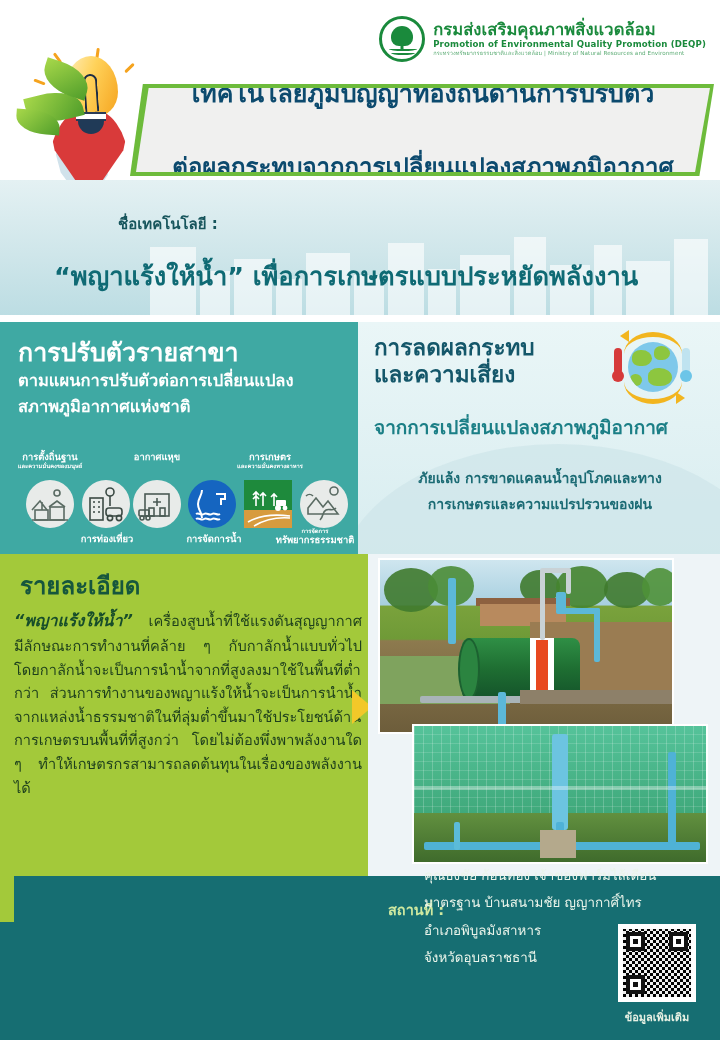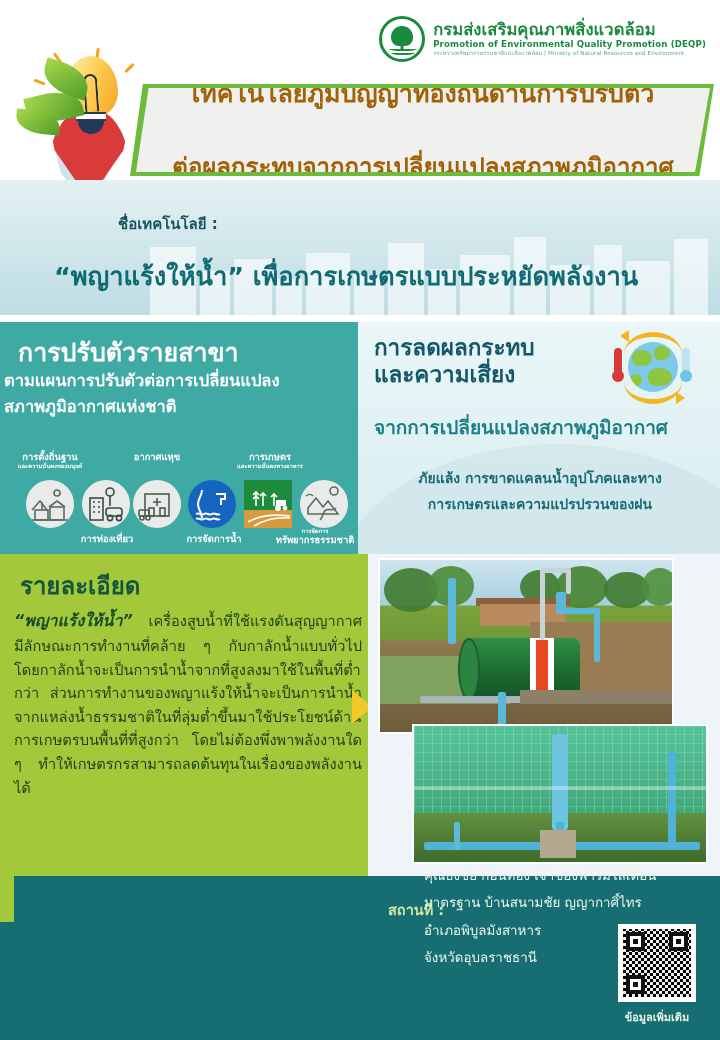--- a/index.html
+++ b/index.html
@@ -52,21 +52,21 @@
     background: #6dbb3b;
     clip-path: polygon(2.2% 0, 100% 0, 97.5% 100%, 0 100%);
   }
   .title-inner {
     position: absolute; left: 136px; top: 88px; width: 574px; height: 84px;
     background: #f0f0ef;
     clip-path: polygon(2.2% 0, 100% 0, 97.4% 100%, 0 100%);
     display: flex; flex-direction: column; align-items: center; justify-content: center;
   }
   .title-l1, .title-l2 {
-    color: #a16207; font-weight: bold; font-size: 25px; line-height: 1.18;
+    color: #0c4a6e; font-weight: bold; font-size: 25px; line-height: 1.18;
     white-space: nowrap; text-align: center;
   }
   .title-l2 { font-size: 24px; margin-top: 44px; }
 
   
   .logo-wrap { position: absolute; left: 12px; top: 48px; width: 150px; height: 185px; }
   .map-th {
     position: absolute; left: 18px; top: 58px; width: 118px; height: 128px;
     background: #c9dde8; opacity: .85;
     clip-path: polygon(38% 0%, 52% 6%, 58% 18%, 70% 22%, 72% 34%, 64% 42%, 66% 54%,
@@ -140,21 +140,21 @@
   .pr-wave {
     position: absolute; left: -20px; bottom: -30px; width: 440px; height: 140px;
     background: #cfe6ea; opacity: .75;
     border-radius: 50% 50% 0 0 / 100% 100% 0 0;
   }
   .pl-h1 {
     position: absolute; left: 18px; top: 332px;
     font-size: 25px; font-weight: bold; color: #ffffff;
   }
   .pl-h2 {
-    position: absolute; left: 4px; top: 368px; width: 320px;
+    position: absolute; left: 18px; top: 368px; width: 320px;
     font-size: 16.5px; font-weight: bold; color: #ffffff; line-height: 1.55;
   }
   .pr-h1 {
     position: absolute; left: 374px; top: 334px; width: 210px;
     font-size: 22.5px; font-weight: bold; color: #14576a; line-height: 1.22;
   }
   .pr-h2 {
     position: absolute; left: 374px; top: 412px;
     font-size: 19px; font-weight: bold; color: #1b7f86;
   }

